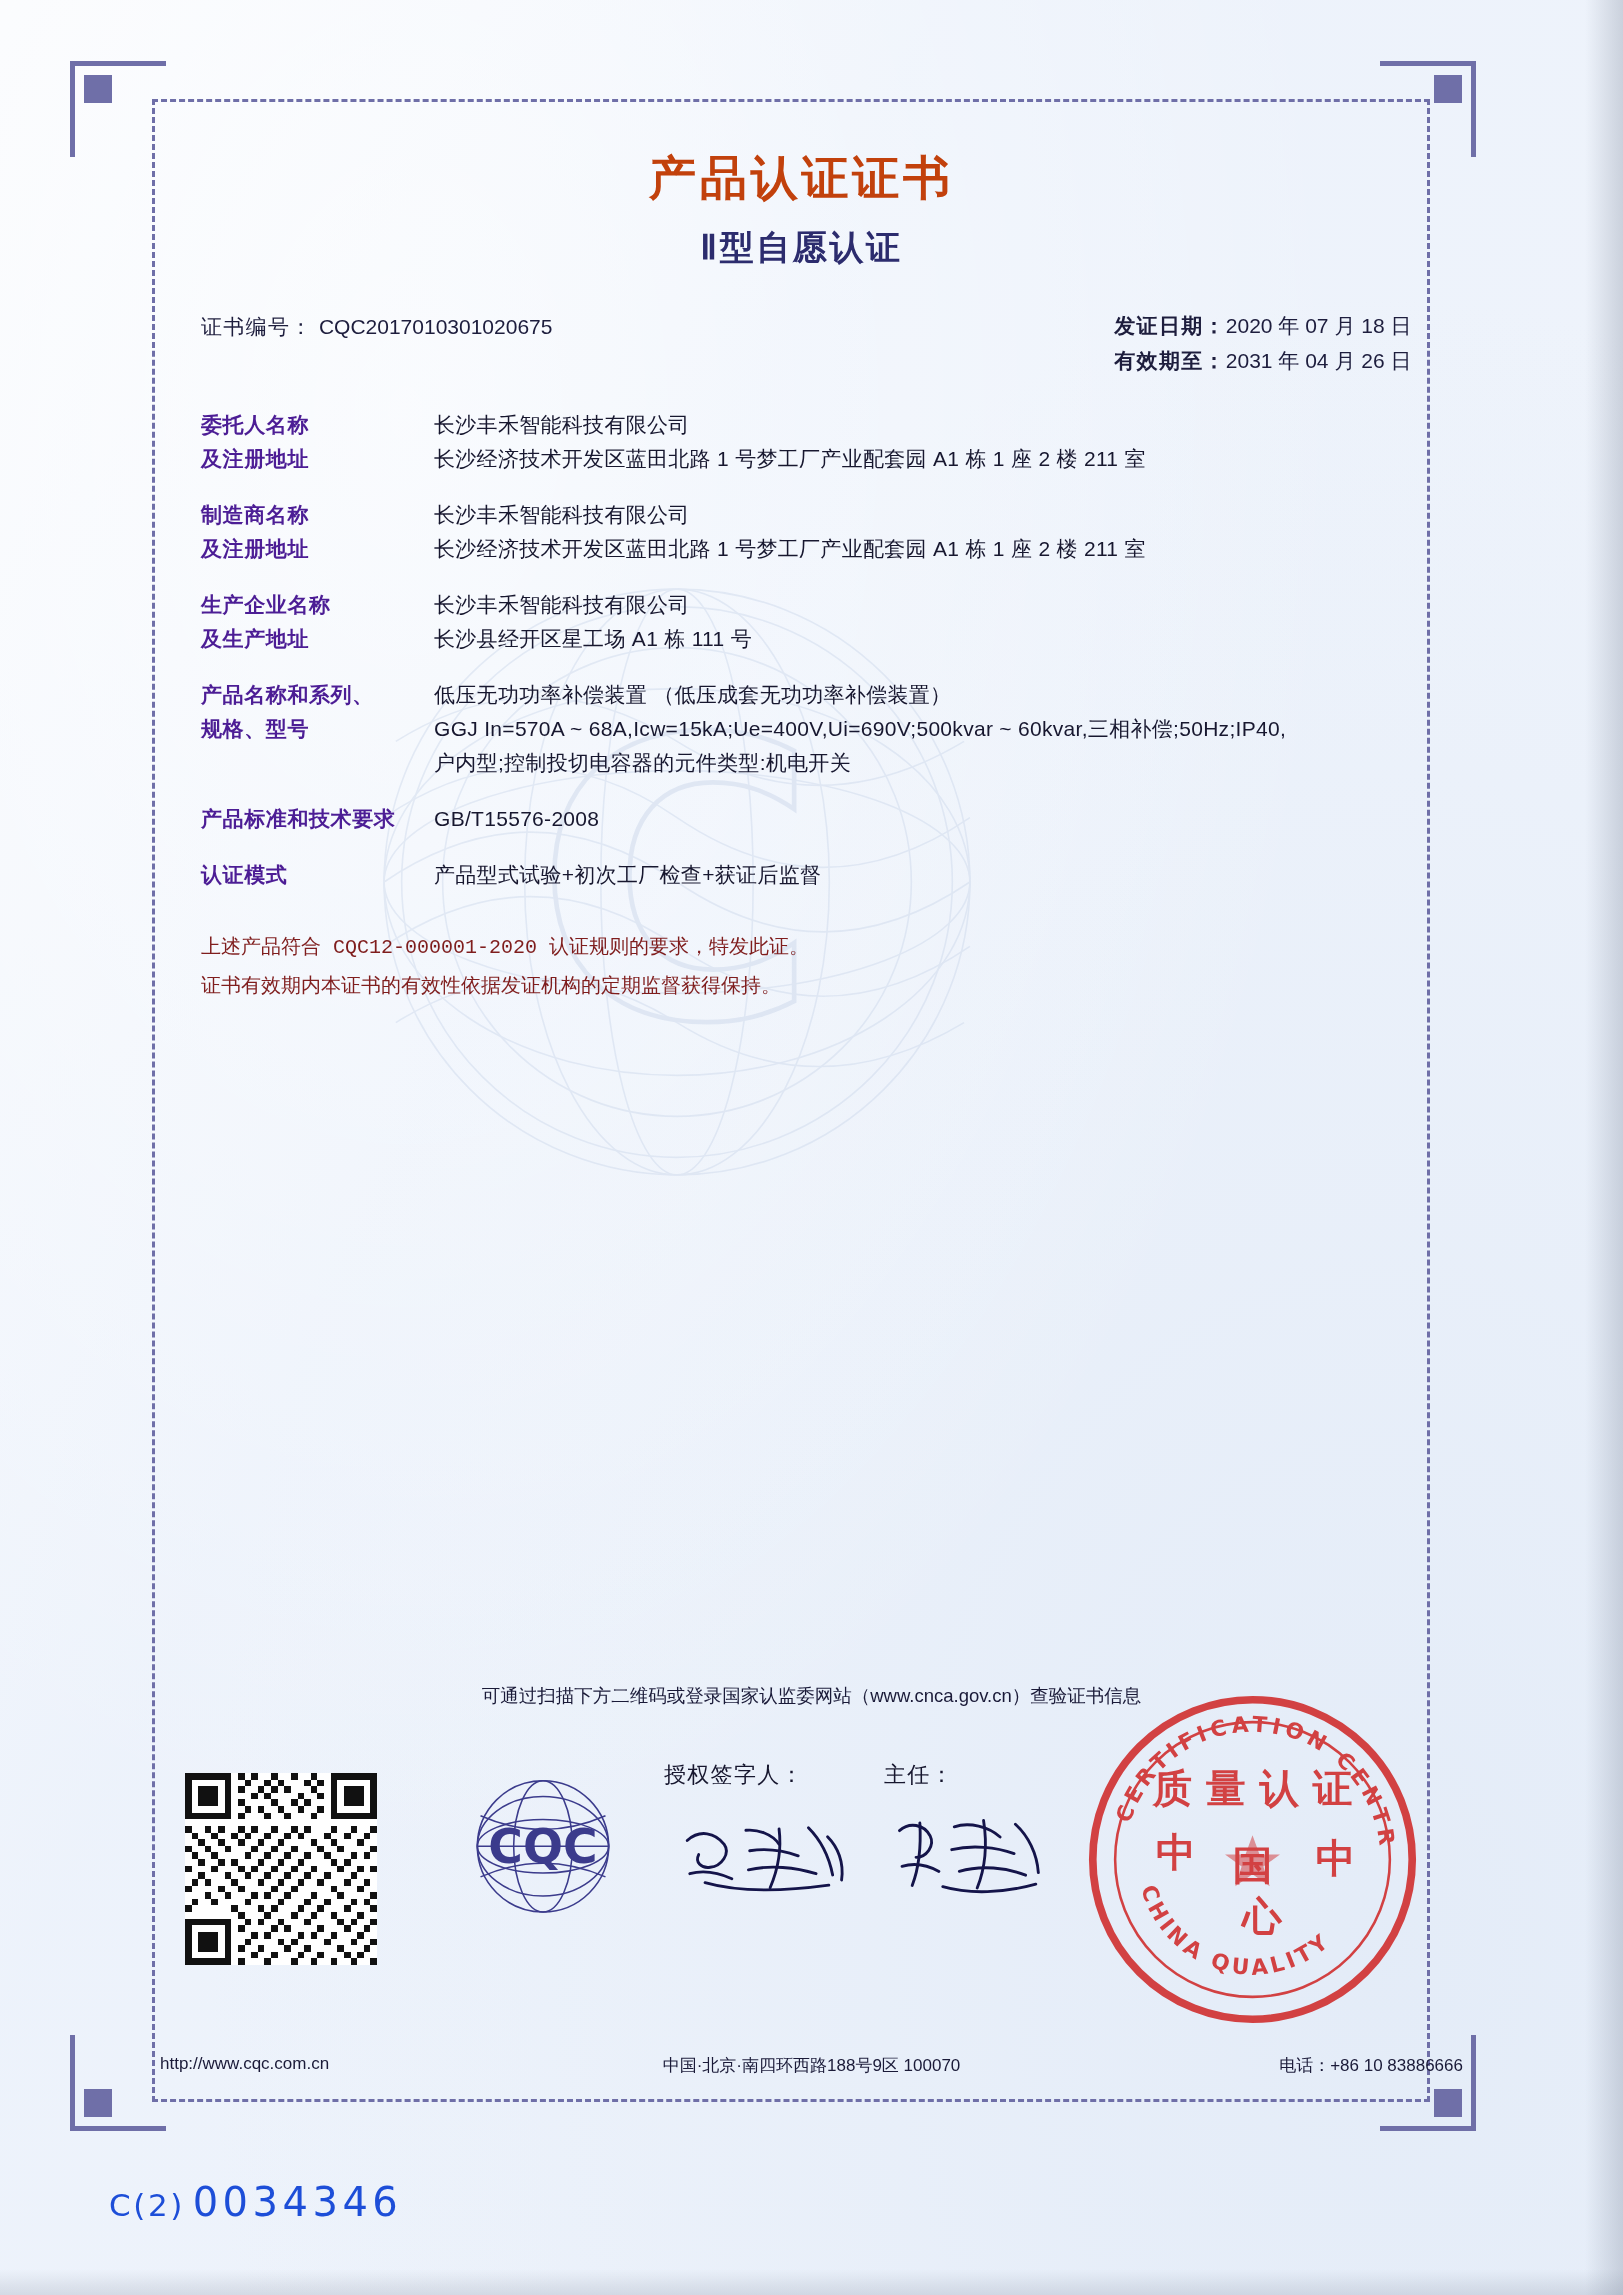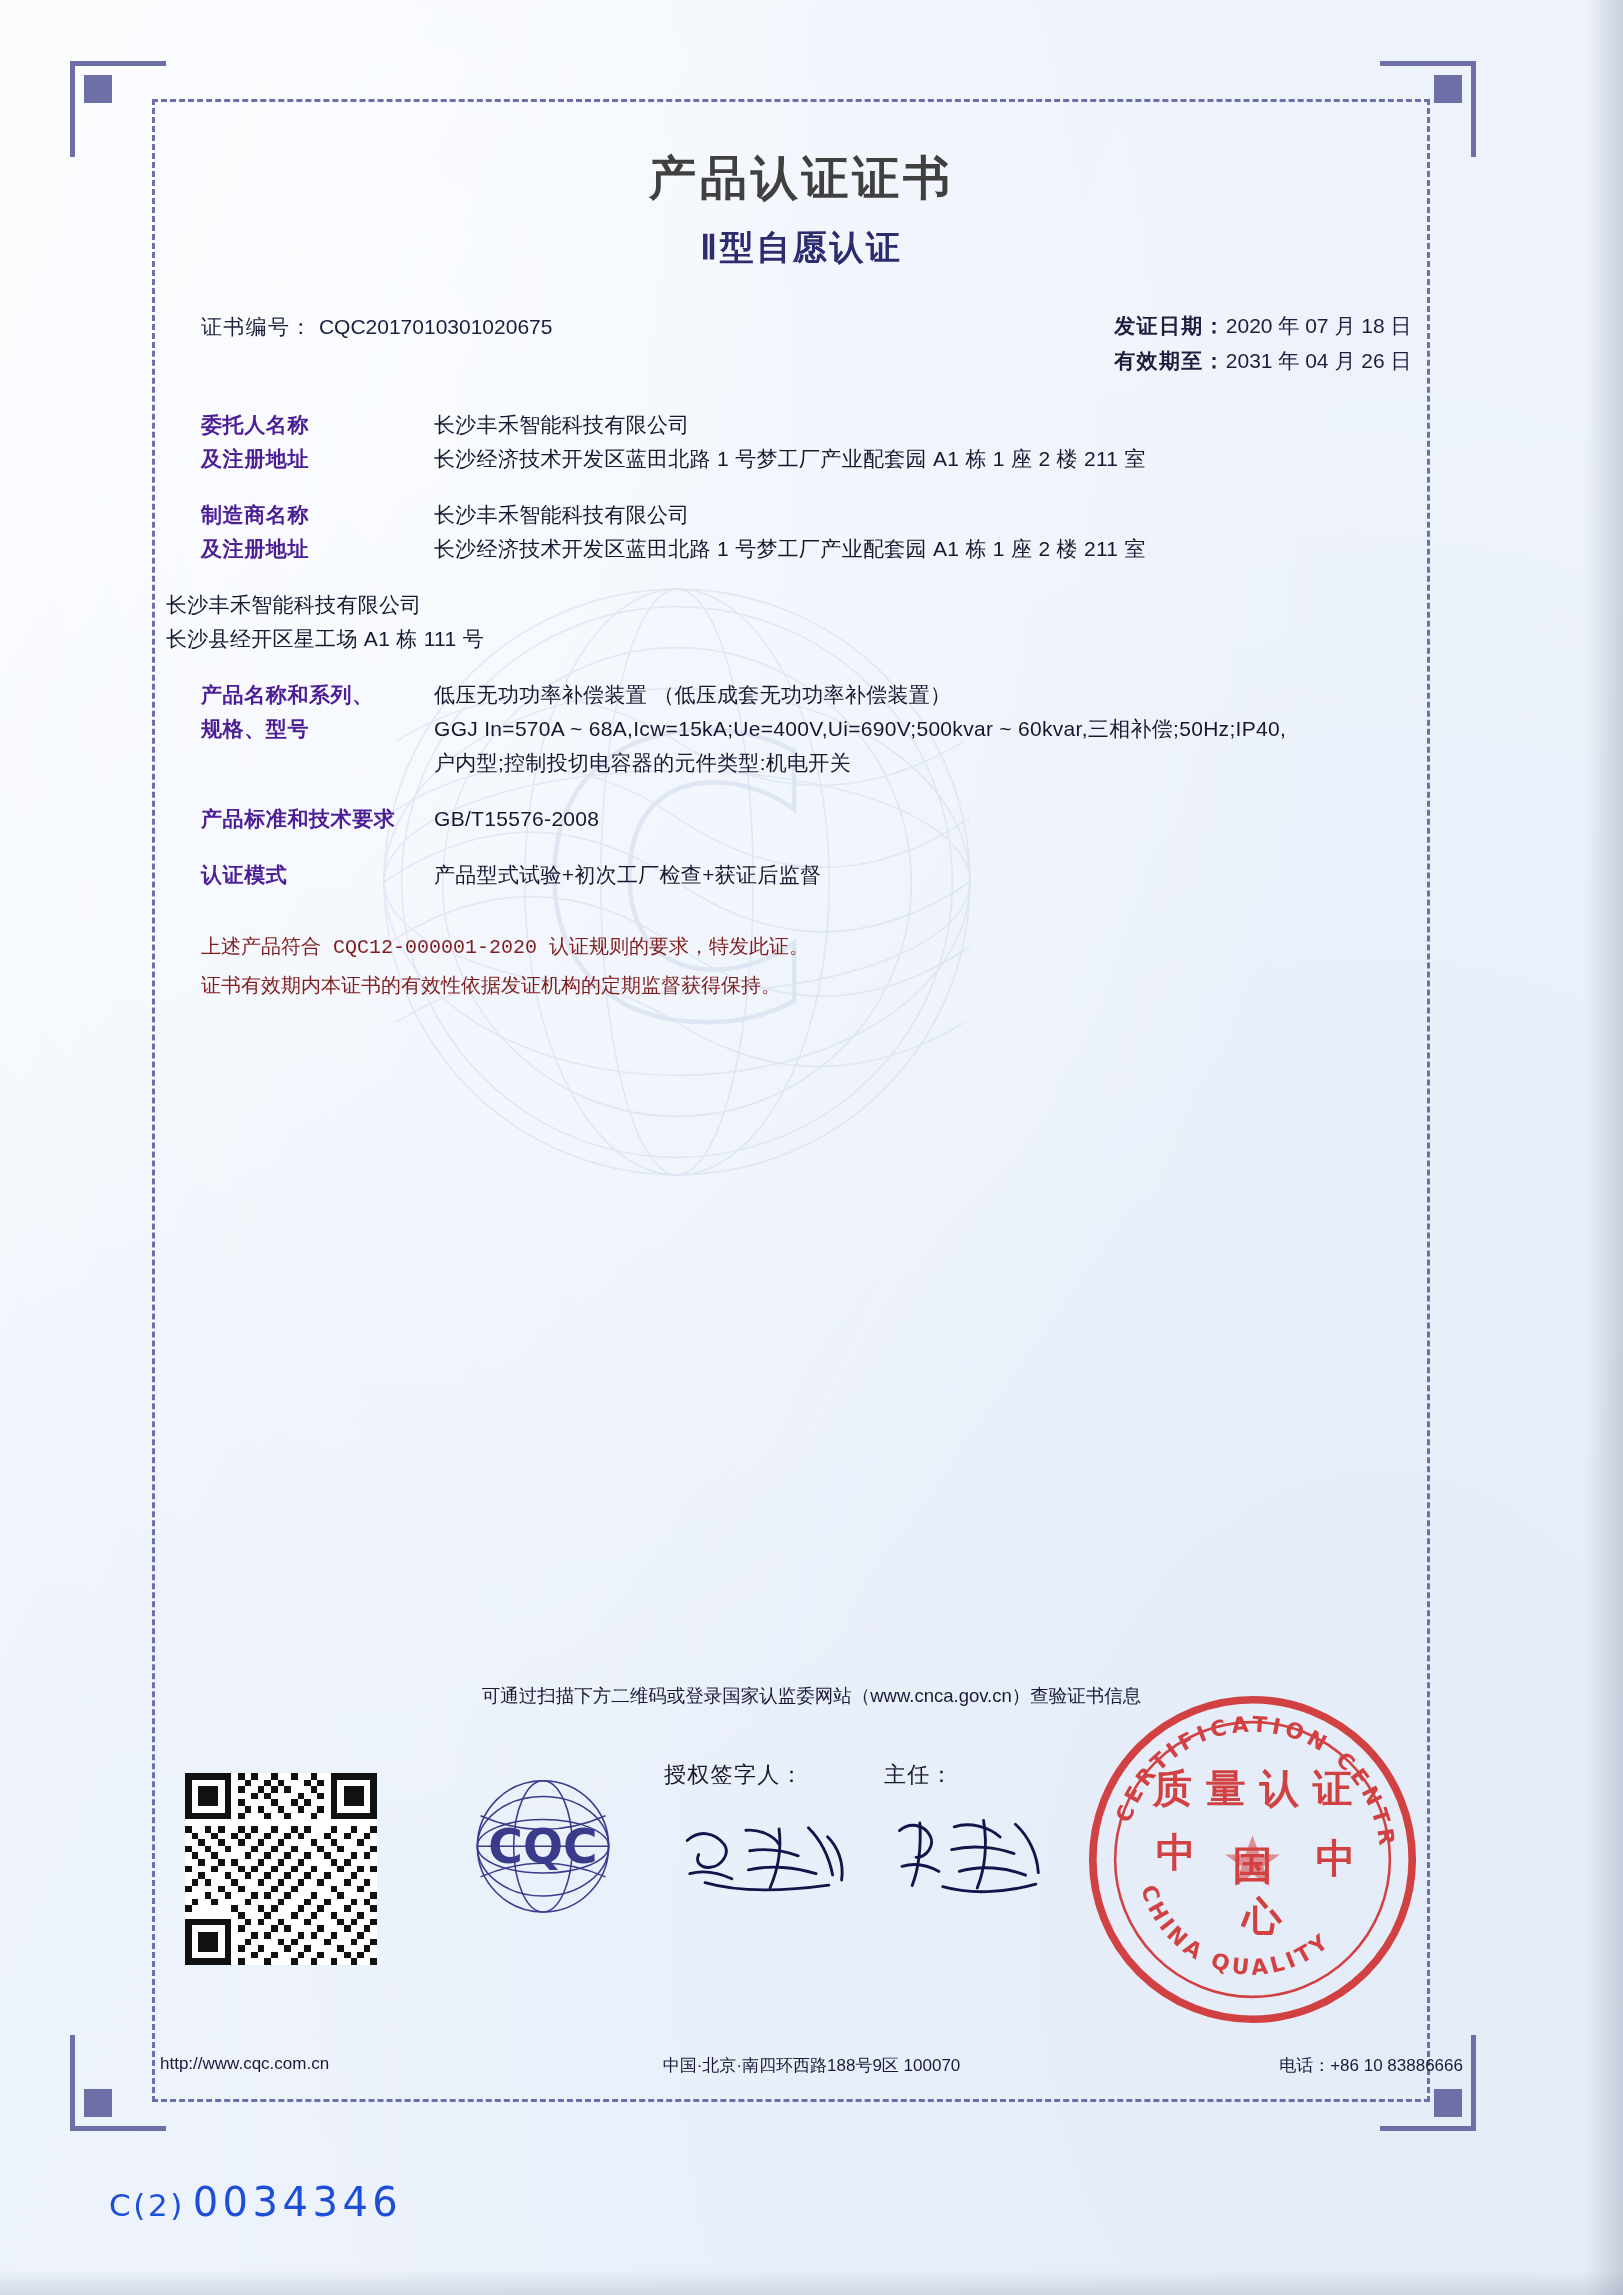--- a/index.html
+++ b/index.html
@@ -86,21 +86,21 @@
   .content {
     position: absolute;
     left: 166px; top: 147px;
     width: 1271px;
   }
   .title-main {
     text-align: center;
     font-size: 47px;
     font-weight: bold;
     letter-spacing: 3.8px;
-    color: #404040;
+    color: #c2410c;
     font-family: "DejaVu Sans", "Liberation Sans", sans-serif;
   }
   .title-sub {
     text-align: center;
     font-size: 34px;
     font-weight: bold;
     letter-spacing: 2.6px;
     color: #2c2c6e;
     margin-top: 15.3px;
     font-family: Liberation Mono, monospace;
@@ -307,20 +307,24 @@
         <span class="l1">制造商名称</span>
         <span class="l2">及注册地址</span>
       </div>
       <div class="v">
         <span class="l1">长沙丰禾智能科技有限公司</span>
         <span class="l2">长沙经济技术开发区蓝田北路 1 号梦工厂产业配套园 A1 栋 1 座 2 楼 211 室</span>
       </div>
     </div>
 
     <div class="field">
+      <div class="k">
+        <span class="l1">生产企业名称</span>
+        <span class="l2">及生产地址</span>
+      </div>
       <div class="v">
         <span class="l1">长沙丰禾智能科技有限公司</span>
         <span class="l2">长沙县经开区星工场 A1 栋 111 号</span>
       </div>
     </div>
 
     <div class="field">
       <div class="k">
         <span class="l1">产品名称和系列、</span>
         <span class="l2">规格、型号</span>

